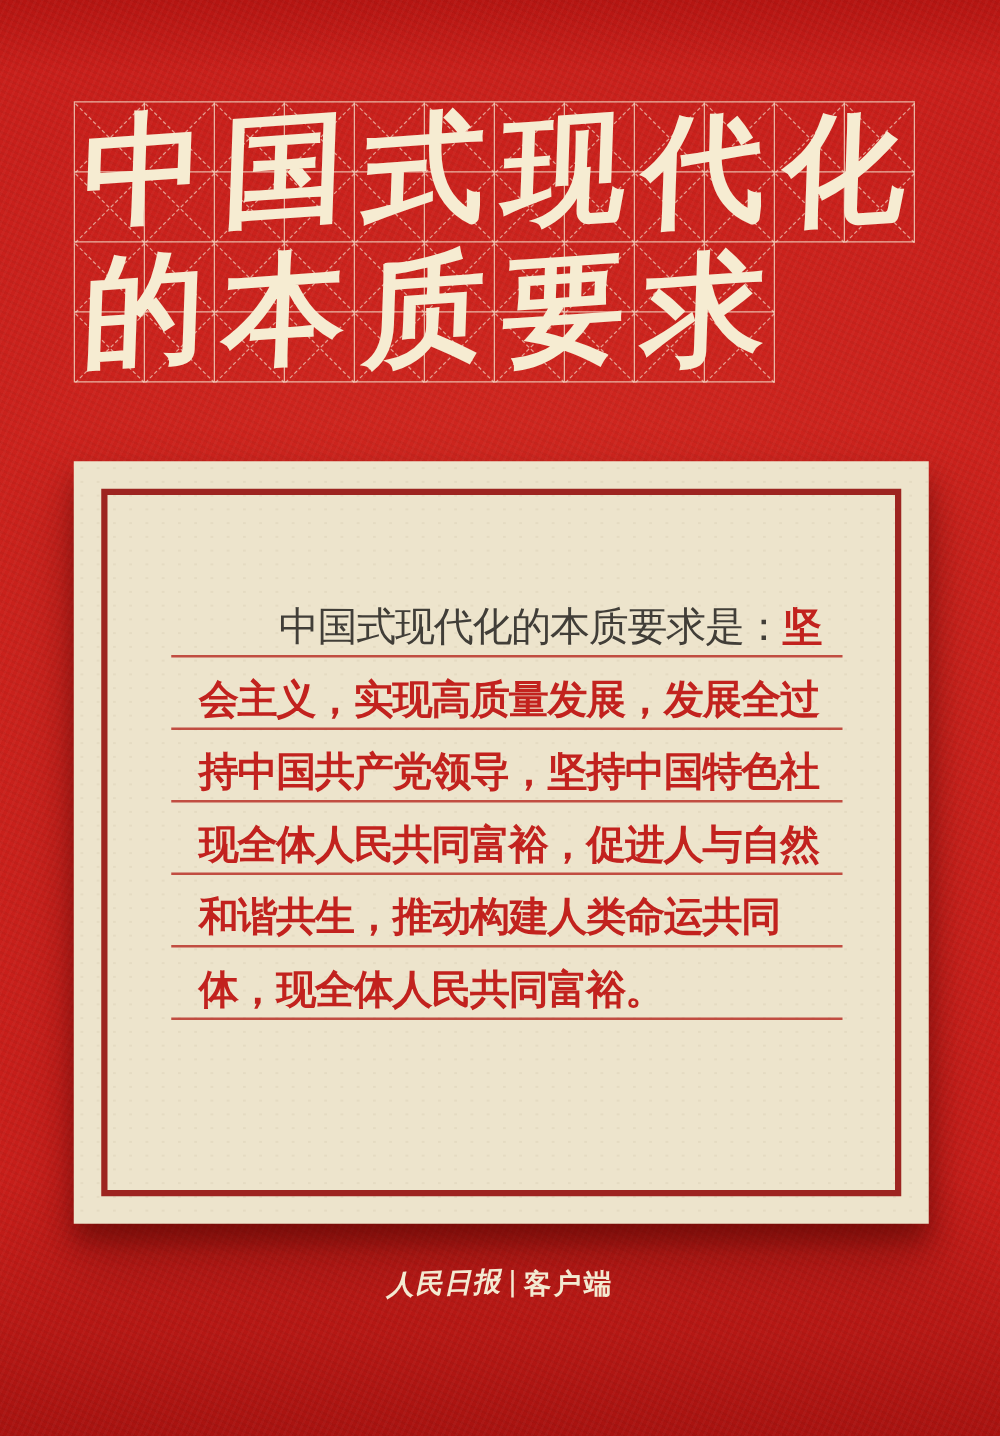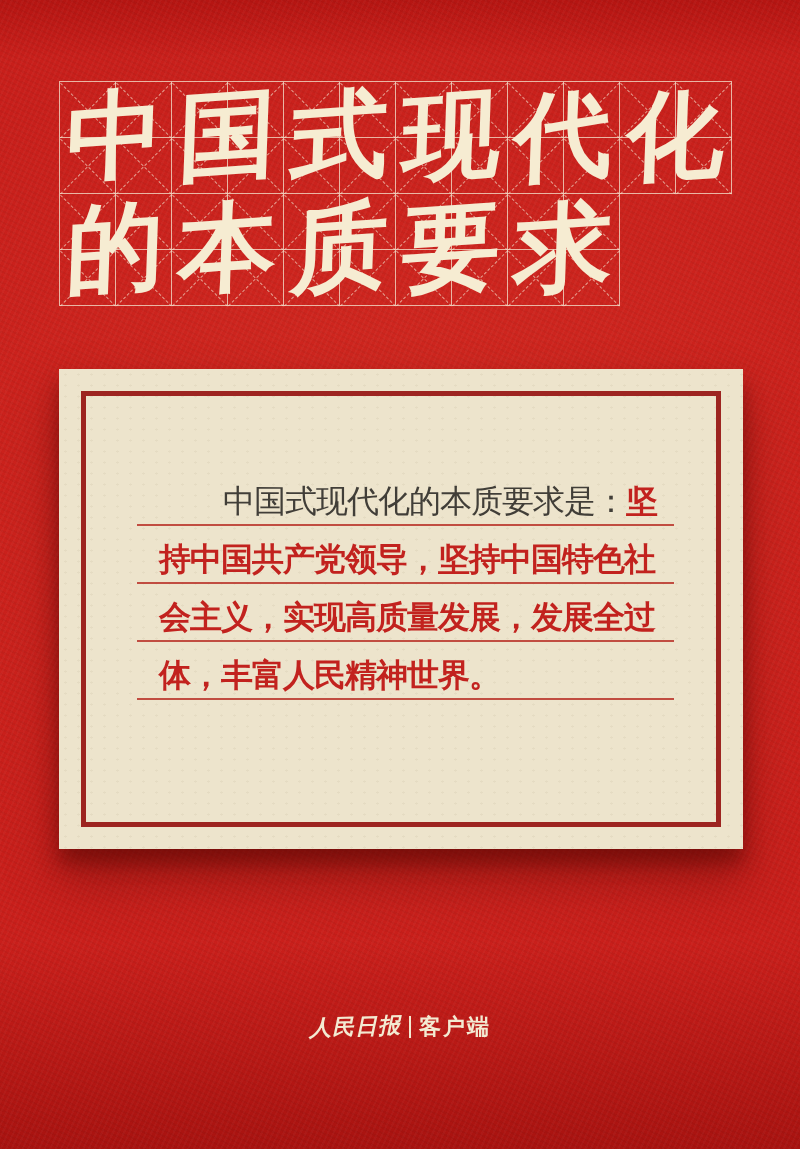--- a/index.html
+++ b/index.html
@@ -43,21 +43,21 @@
   #chars-2{left:0;top:112px;}
   .tchar{
     width:112px;height:112px;text-align:center;
     font-family:"DejaVu Serif", serif;font-weight:bold;
     font-size:97px;line-height:108px;color:#f6ecd2;
     transform:skewX(-6deg) rotate(-4deg);
   }
 
   
   #card{
-    position:absolute;left:59px;top:369px;width:684px;height:480px;
+    position:absolute;left:59px;top:369px;width:684px;height:610px;
     background:
       radial-gradient(rgba(120,100,60,0.07) 1px, rgba(0,0,0,0) 1.4px),
       #ede4cc;
     background-size:13px 11px, auto;
     box-shadow:0 14px 18px rgba(80,4,2,0.45), 0 30px 48px rgba(80,4,2,0.38);
   }
   #card-border{position:absolute;inset:22px;border:5px solid #9d2420;}
   #card-text{position:absolute;left:78px;top:99px;width:537px;}
   .line{position:relative;height:56px;border-bottom:2px solid rgba(185,50,40,0.85);}
   .txt{
@@ -153,27 +153,33 @@
   </div>
 </div>
 
 <div id="card">
   <div id="card-border"></div>
   <div id="card-text">
     <div class="line first">
       <div class="txt"><span class="dark">中国式现代化的本质要求是：</span><span class="red">坚</span></div>
     </div>
     <div class="line">
+      <div class="txt"><span class="red">会主义，实现高质量发展，发展全过</span></div>
+    </div>
+    <div class="line">
       <div class="txt"><span class="red">持中国共产党领导，坚持中国特色社</span></div>
     </div>
     <div class="line">
-      <div class="txt"><span class="red">会主义，实现高质量发展，发展全过</span></div>
+      <div class="txt"><span class="red">现全体人民共同富裕，促进人与自然</span></div>
     </div>
     <div class="line">
-      <div class="txt"><span class="red">体，丰富人民精神世界。</span></div>
+      <div class="txt"><span class="red">和谐共生，推动构建人类命运共同</span></div>
+    </div>
+    <div class="line">
+      <div class="txt"><span class="red">体，现全体人民共同富裕。</span></div>
     </div>
   </div>
 </div>
 
 <div id="footer-logo">
   <span class="brand-script">人民日报</span>
   <span class="brand-divider"></span>
   <span class="brand-label">客户端</span>
 </div>
 

